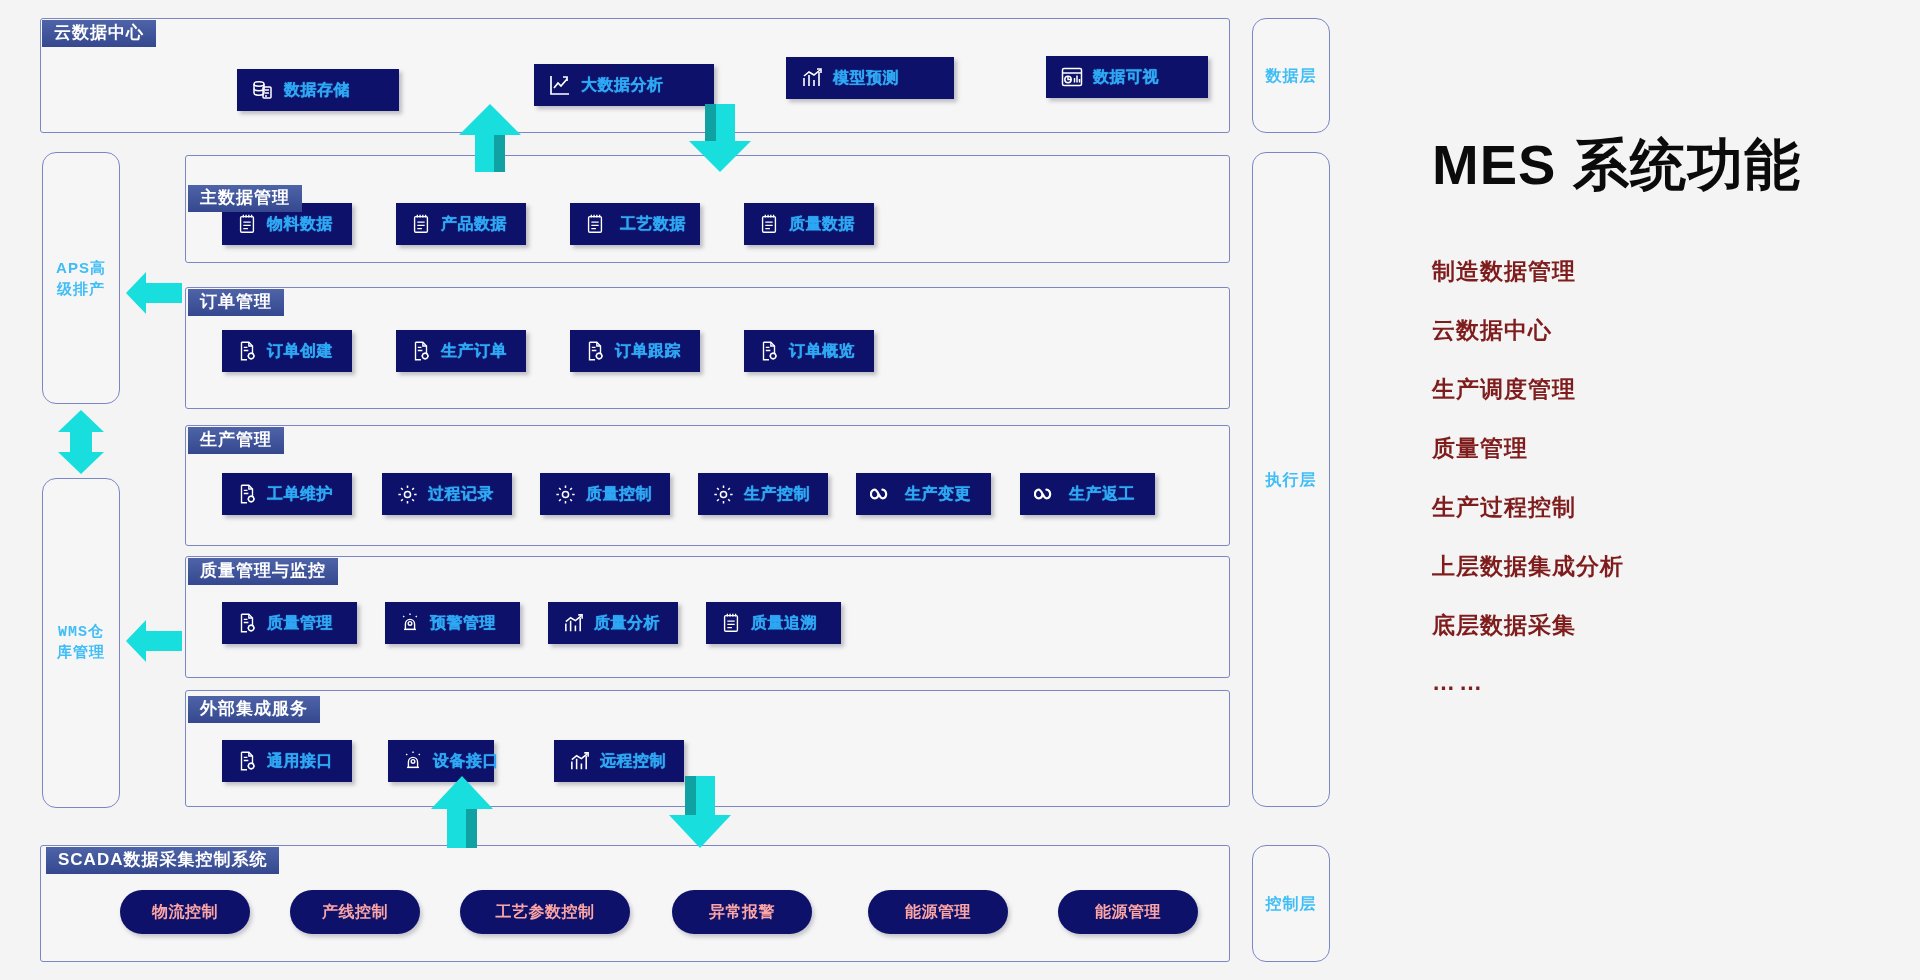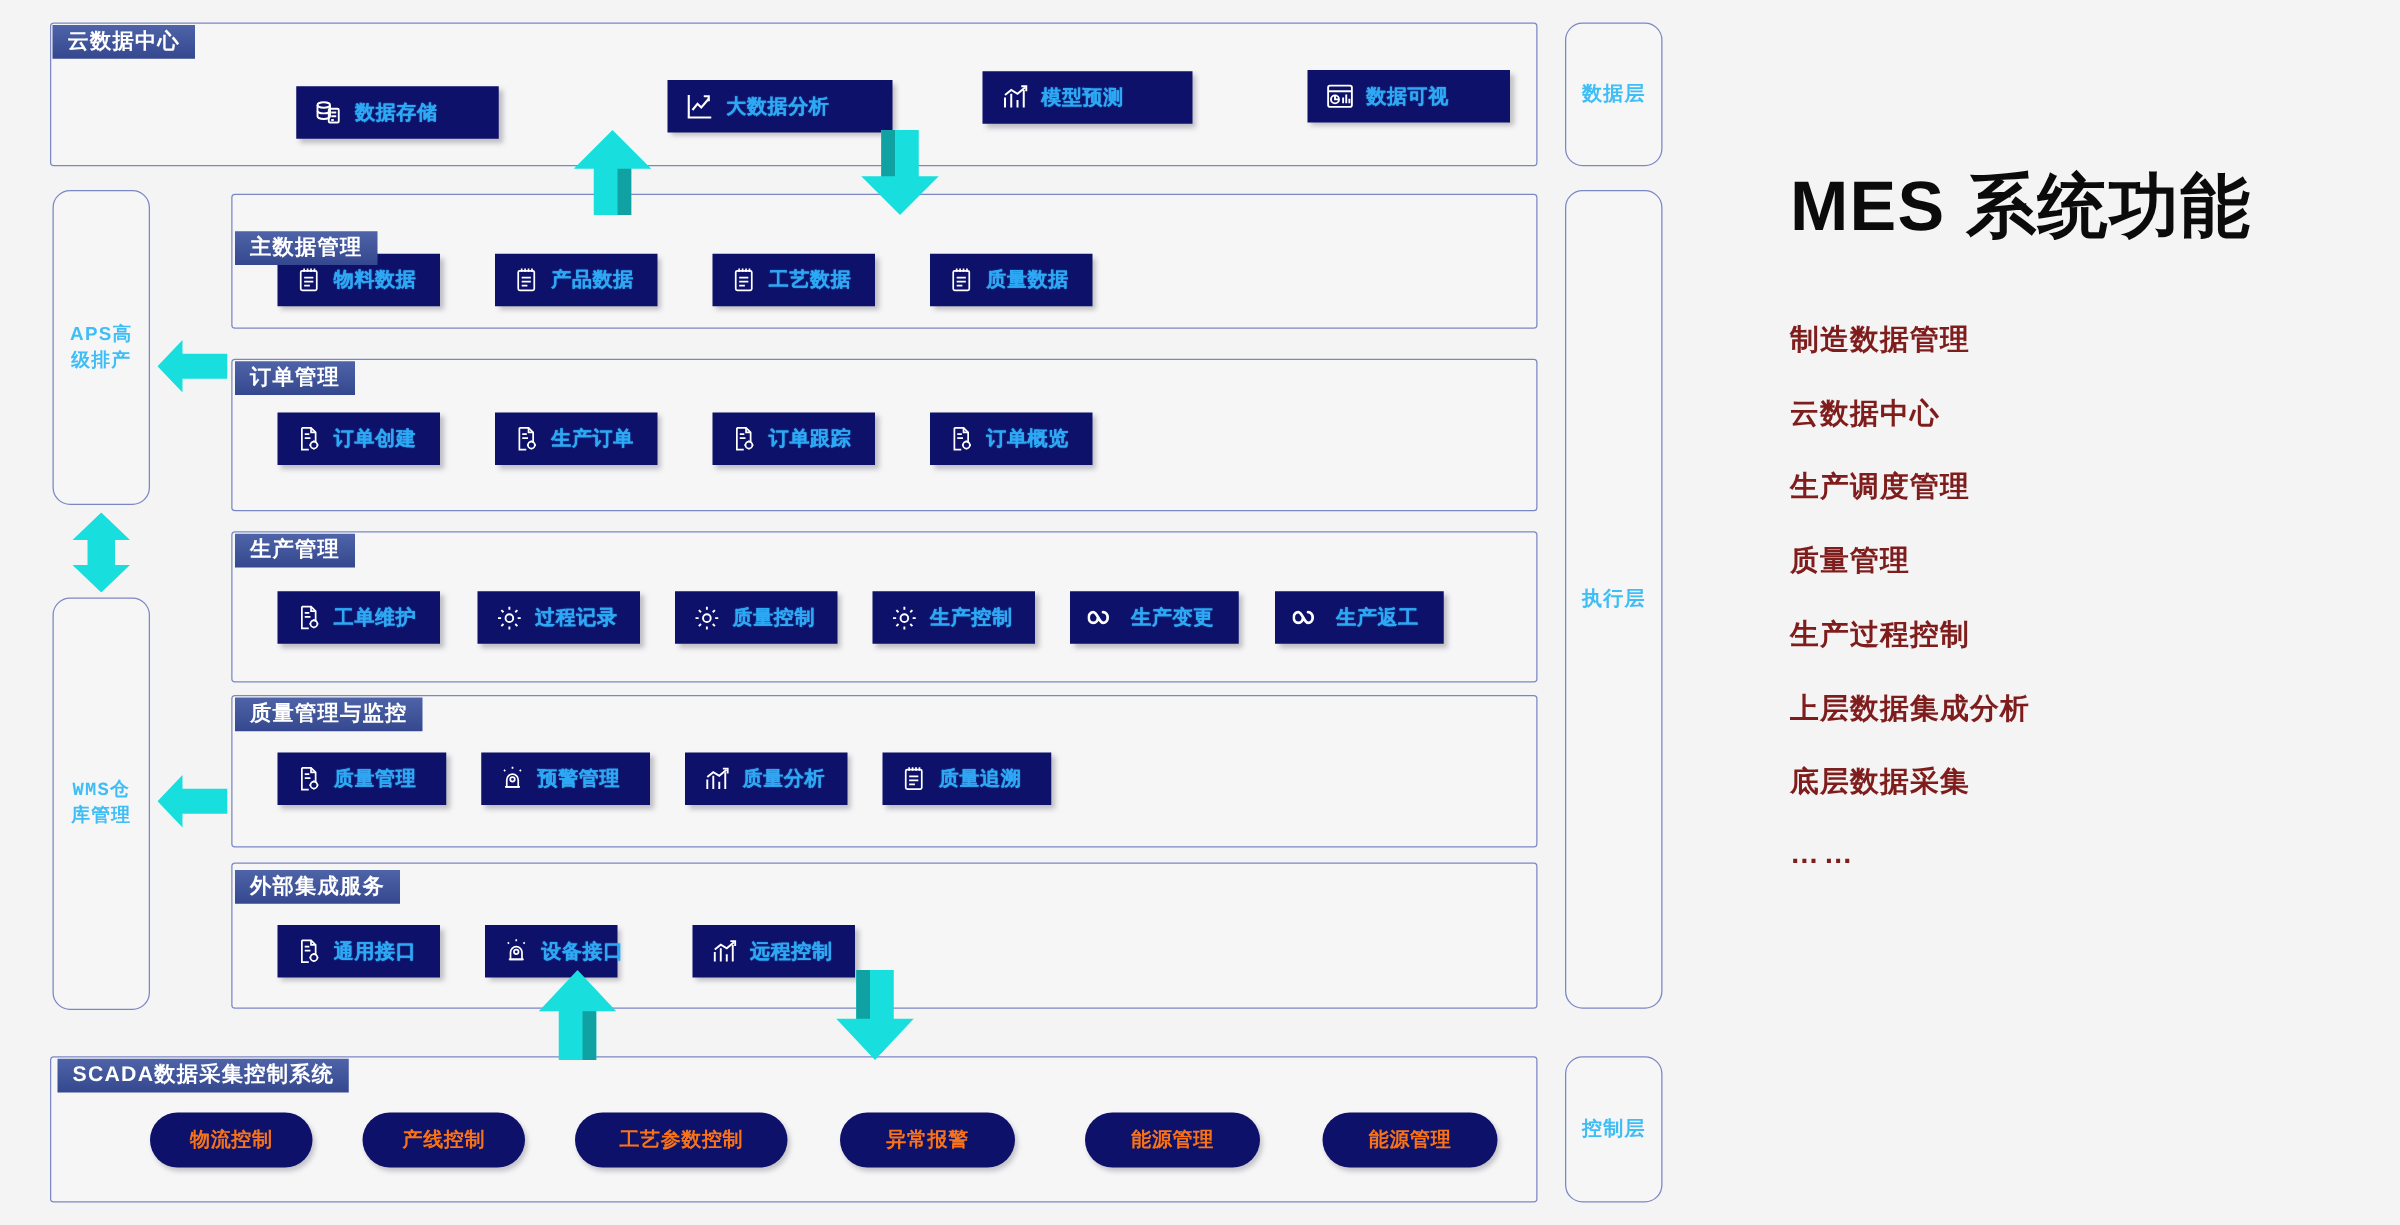--- a/index.html
+++ b/index.html
@@ -61,21 +61,21 @@
     background: #0d1169;
     border-radius: 22px;
     height: 44px;
     display: flex;
     align-items: center;
     justify-content: center;
     box-shadow: 2px 3px 4px rgba(120,120,130,.4);
     z-index: 4;
   }
   .pill .lbl {
-    color: #f97316;
+    color: #fca5a5;
     font-size: 16px;
     font-weight: 700;
     letter-spacing: .5px;
     white-space: nowrap;
   }
 
   
   .layerbox {
     position: absolute;
     background: #f6f6f7;
@@ -196,21 +196,21 @@
   <div class="navbtn" style="left:396px;top:203px;width:130px;">
     <span>
       <svg width="22" height="22" viewBox="0 0 24 24" fill="none" stroke="#ffffff" stroke-width="1.5">
         <rect x="5" y="4" width="14" height="17" rx="1.3"></rect>
         <path d="M8 2v3M11 2v3M14 2v3M17 2v3"></path>
         <path d="M8 10h8M8 13.5h8M8 17h5"></path>
       </svg>
     </span>
     <span class="lbl">产品数据</span>
   </div>
-  <div class="navbtn" style="left:570px;top:203px;width:130px;">
+  <div class="navbtn" style="left:570px;top:203px;width:130px;justify-content:space-between;">
     <span>
       <svg width="22" height="22" viewBox="0 0 24 24" fill="none" stroke="#ffffff" stroke-width="1.5">
         <rect x="5" y="4" width="14" height="17" rx="1.3"></rect>
         <path d="M8 2v3M11 2v3M14 2v3M17 2v3"></path>
         <path d="M8 10h8M8 13.5h8M8 17h5"></path>
       </svg>
     </span>
     <span class="lbl">工艺数据</span>
   </div>
   <div class="navbtn" style="left:744px;top:203px;width:130px;">

